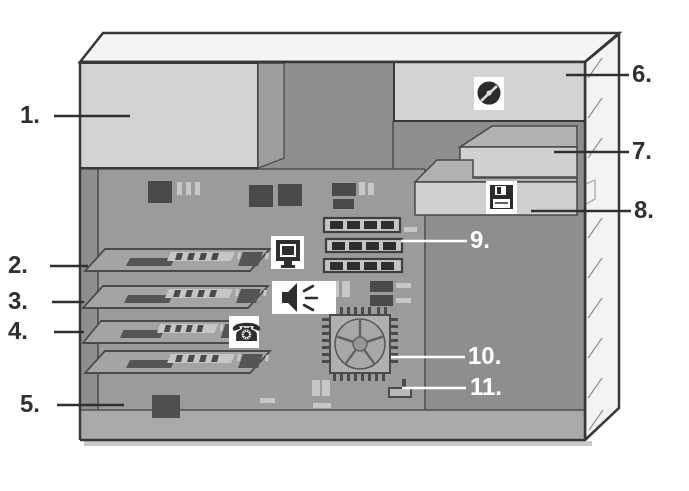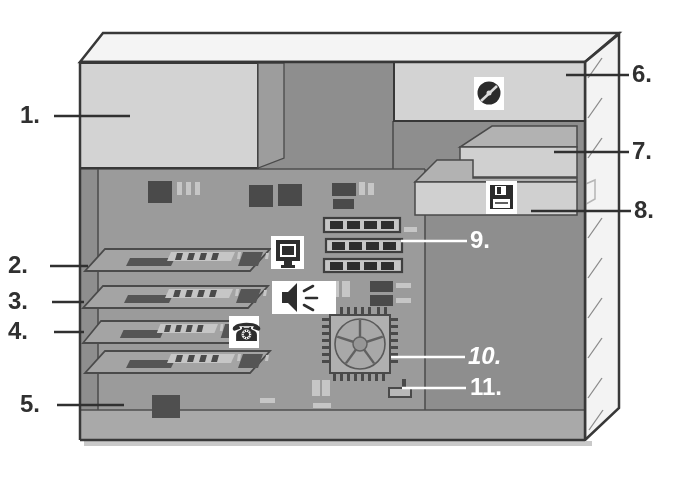--- a/index.html
+++ b/index.html
@@ -266,16 +266,16 @@
 
 <div class="callout" style="left: 20px; top: 102px; color: rgb(48, 48, 48);">1.</div>
 <div class="callout" style="left: 8px; top: 252px; color: rgb(48, 48, 48);">2.</div>
 <div class="callout" style="left: 8px; top: 288px; color: rgb(48, 48, 48);">3.</div>
 <div class="callout" style="left: 8px; top: 318px; color: rgb(48, 48, 48);">4.</div>
 <div class="callout" style="left: 20px; top: 391px; color: rgb(48, 48, 48);">5.</div>
 <div class="callout" style="left: 632px; top: 61px; color: rgb(48, 48, 48);">6.</div>
 <div class="callout" style="left: 632px; top: 138px; color: rgb(48, 48, 48);">7.</div>
 <div class="callout" style="left: 634px; top: 197px; color: rgb(48, 48, 48);">8.</div>
 <div class="callout" style="left: 470px; top: 227px; color: rgb(255, 255, 255);">9.</div>
-<div class="callout" style="left: 468px; top: 343px; color: rgb(255, 255, 255); font-style: italic;">10.</div>
+<div class="callout" style="left: 468px; top: 343px; color: rgb(255, 255, 255);">10.</div>
 <div class="callout" style="left: 470px; top: 374px; color: rgb(255, 255, 255); text-align: right;">11.</div>
 
 </div>
 
 </body></html>

